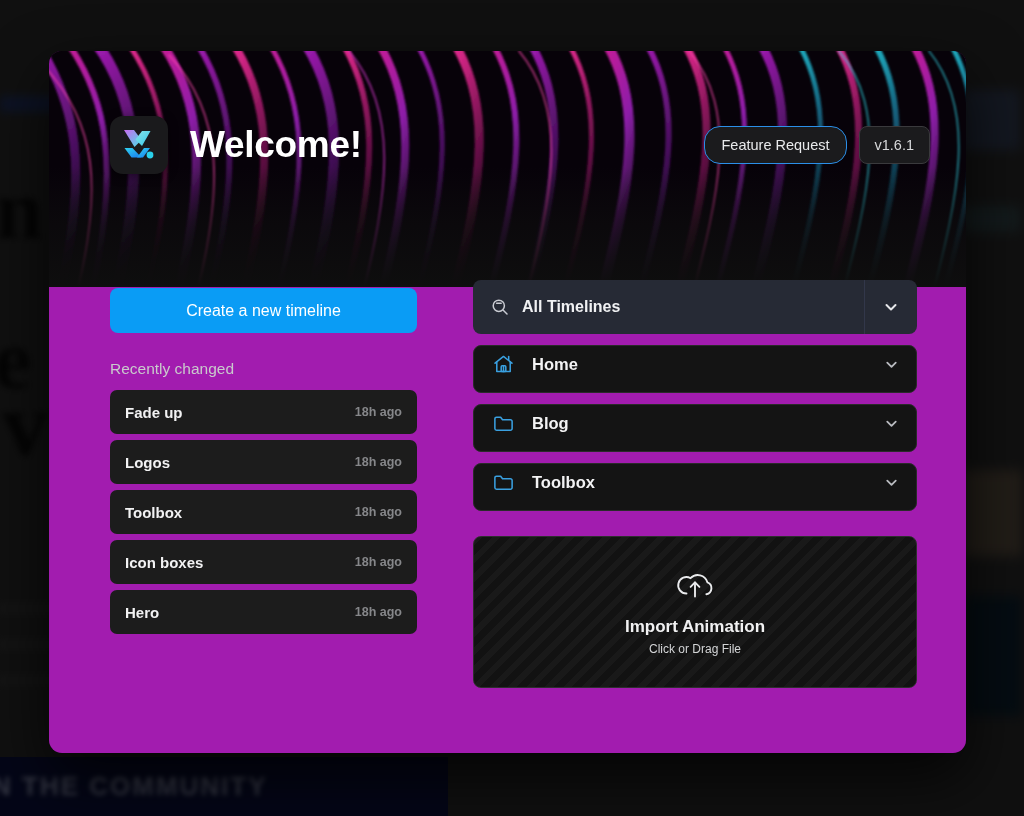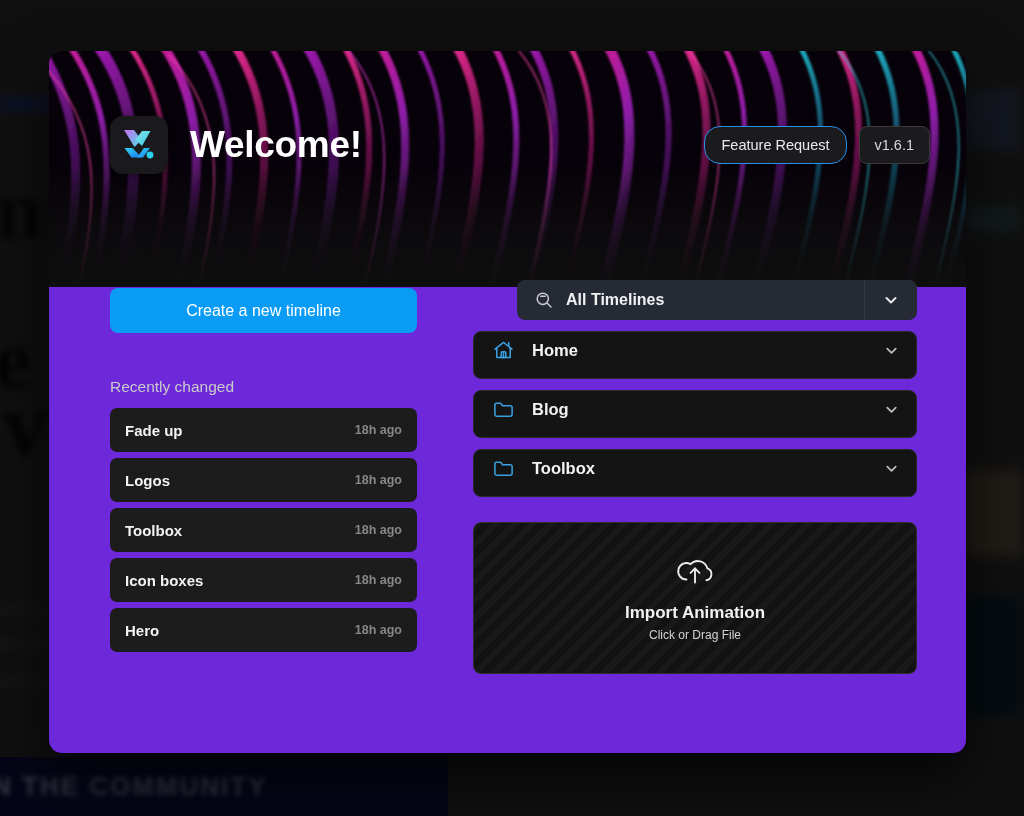--- a/index.html
+++ b/index.html
@@ -61,21 +61,21 @@
   #backdrop-dim {
     position: absolute; inset: 0;
     background: rgba(0,0,0,0.55);
   }
 
   
   #welcome-modal {
     position: absolute;
     left: 49px; top: 51px;
     width: 917px; height: 702px;
-    background: #6d28d9;
+    background: #a21caf;
     border-radius: 13px;
     overflow: hidden;
     box-shadow: 0 24px 60px rgba(0,0,0,0.75);
   }
 
   
   .banner {
     position: absolute; left: 0; top: 0; width: 100%; height: 236px;
     background: #060309;
     overflow: hidden;
@@ -144,44 +144,43 @@
     width: 100%; height: 45px;
     background: #0a9cf5;
     border: none; border-radius: 8px;
     color: #ffffff;
     font-size: 16px; font-weight: 400;
     font-family: "Liberation Sans", sans-serif;
     cursor: pointer;
     margin-top: 55px;
   }
   .section-label {
-    margin-top: 45px; margin-bottom: 12px;
+    margin-top: 27px; margin-bottom: 12px;
     color: #c9cacc; font-size: 15.5px;
   }
   .recent-list { display: flex; flex-direction: column; gap: 6px; }
   .recent-item {
     height: 44px; border-radius: 7px;
     background: #1c1c1c;
     display: flex; align-items: center;
     padding: 0 15px;
     cursor: pointer;
   }
   .recent-name { color: #f2f2f3; font-size: 15px; font-weight: 700; }
   .recent-time { margin-left: auto; color: #86878a; font-size: 12.5px; font-weight: 700; }
 
   
   .search-bar {
     position: relative;
-    height: 40px; border-radius: 8px;
+    height: 54px; border-radius: 8px;
     background: #262a35;
     display: flex; align-items: center;
     padding-left: 17px;
     margin-top: 47px;
     cursor: pointer;
-    margin-left: 44px;
   }
   .search-text { margin-left: 12px; color: #f0f1f3; font-size: 16px; font-weight: 700; }
   .search-caret {
     position: absolute; right: 0; top: 0; height: 100%; width: 53px;
     display: flex; align-items: center; justify-content: center;
     border-left: 1px solid #32374a;
     cursor: pointer;
   }
 
   .folder-list { display: flex; flex-direction: column; gap: 11px; margin-top: 11px; }

